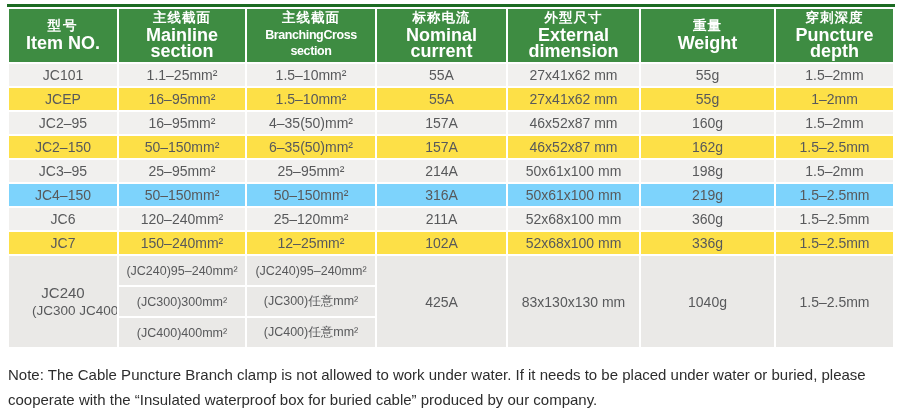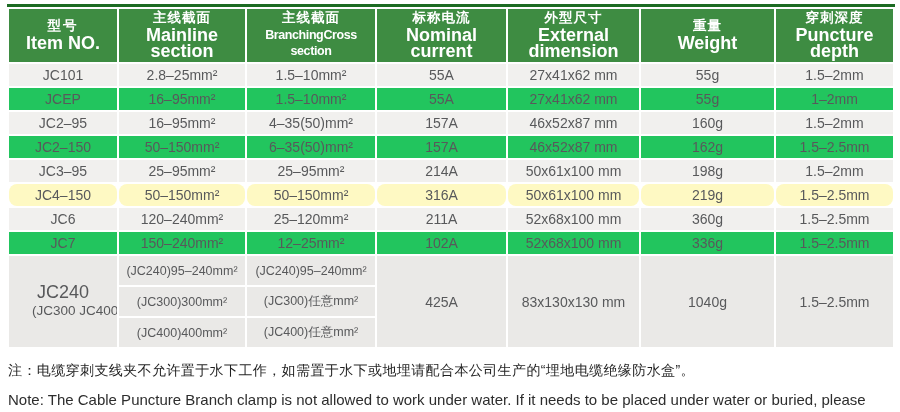--- a/index.html
+++ b/index.html
@@ -38,25 +38,25 @@
     background: #F1F0EE;
     color: #58595B;
     text-align: center;
     vertical-align: middle;
     font-size: 14px;
     height: 22px;
     padding: 0;
     overflow: hidden;
     white-space: nowrap;
   }
-  tr.dark td { background: #22c55e; }
-  tr.darker td { background: #fef9c3; border-radius: 8px; }
+  tr.dark td { background: #fde047; }
+  tr.darker td { background: #7dd3fc; }
   tbody tr.merged td { background: #EAE9E7; }
   td.sub-cell { font-size: 12.5px; height: 29px; }
-  td.item-cell .item-line1 { font-size: 18px; line-height: 19px; }
+  td.item-cell .item-line1 { font-size: 15px; line-height: 19px; }
   td.item-cell .item-line2 { font-size: 13.5px; line-height: 18px; margin-left: 23px; }
   .notes {
     margin: 13px 0 0 1px;
     width: 888px;
   }
   .note-zh {
     margin: 0 0 7px 0;
     font-size: 14px;
     color: #1f1f1f;
     letter-spacing: 0.4px;
@@ -111,21 +111,21 @@
         </th>
         <th class="col-depth">
           <div class="th-zh">穿刺深度</div>
           <div class="th-en">Puncture depth</div>
         </th>
       </tr>
     </thead>
     <tbody>
       <tr>
         <td>JC101</td>
-        <td>2.8–25mm²</td>
+        <td>1.1–25mm²</td>
         <td>1.5–10mm²</td>
         <td>55A</td>
         <td>27x41x62 mm</td>
         <td>55g</td>
         <td>1.5–2mm</td>
       </tr>
       <tr class="dark">
         <td>JCEP</td>
         <td>16–95mm²</td>
         <td>1.5–10mm²</td>
@@ -205,17 +205,16 @@
         <td class="sub-cell">(JC300)任意mm²</td>
       </tr>
       <tr class="merged">
         <td class="sub-cell">(JC400)400mm²</td>
         <td class="sub-cell">(JC400)任意mm²</td>
       </tr>
     </tbody>
   </table>
 
   <div class="notes">
-    <p class="note-zh">注：电缆穿刺支线夹不允许置于水下工作，如需置于水下或地埋请配合本公司生产的“埋地电缆绝缘防水盒”。</p>
     <p class="note-en">Note: The Cable Puncture Branch clamp is not allowed to work under water. If it needs to be placed under water or buried, please cooperate with the “Insulated waterproof box for buried cable” produced by our company.</p>
   </div>
 
 </div>
 
 </body></html>

